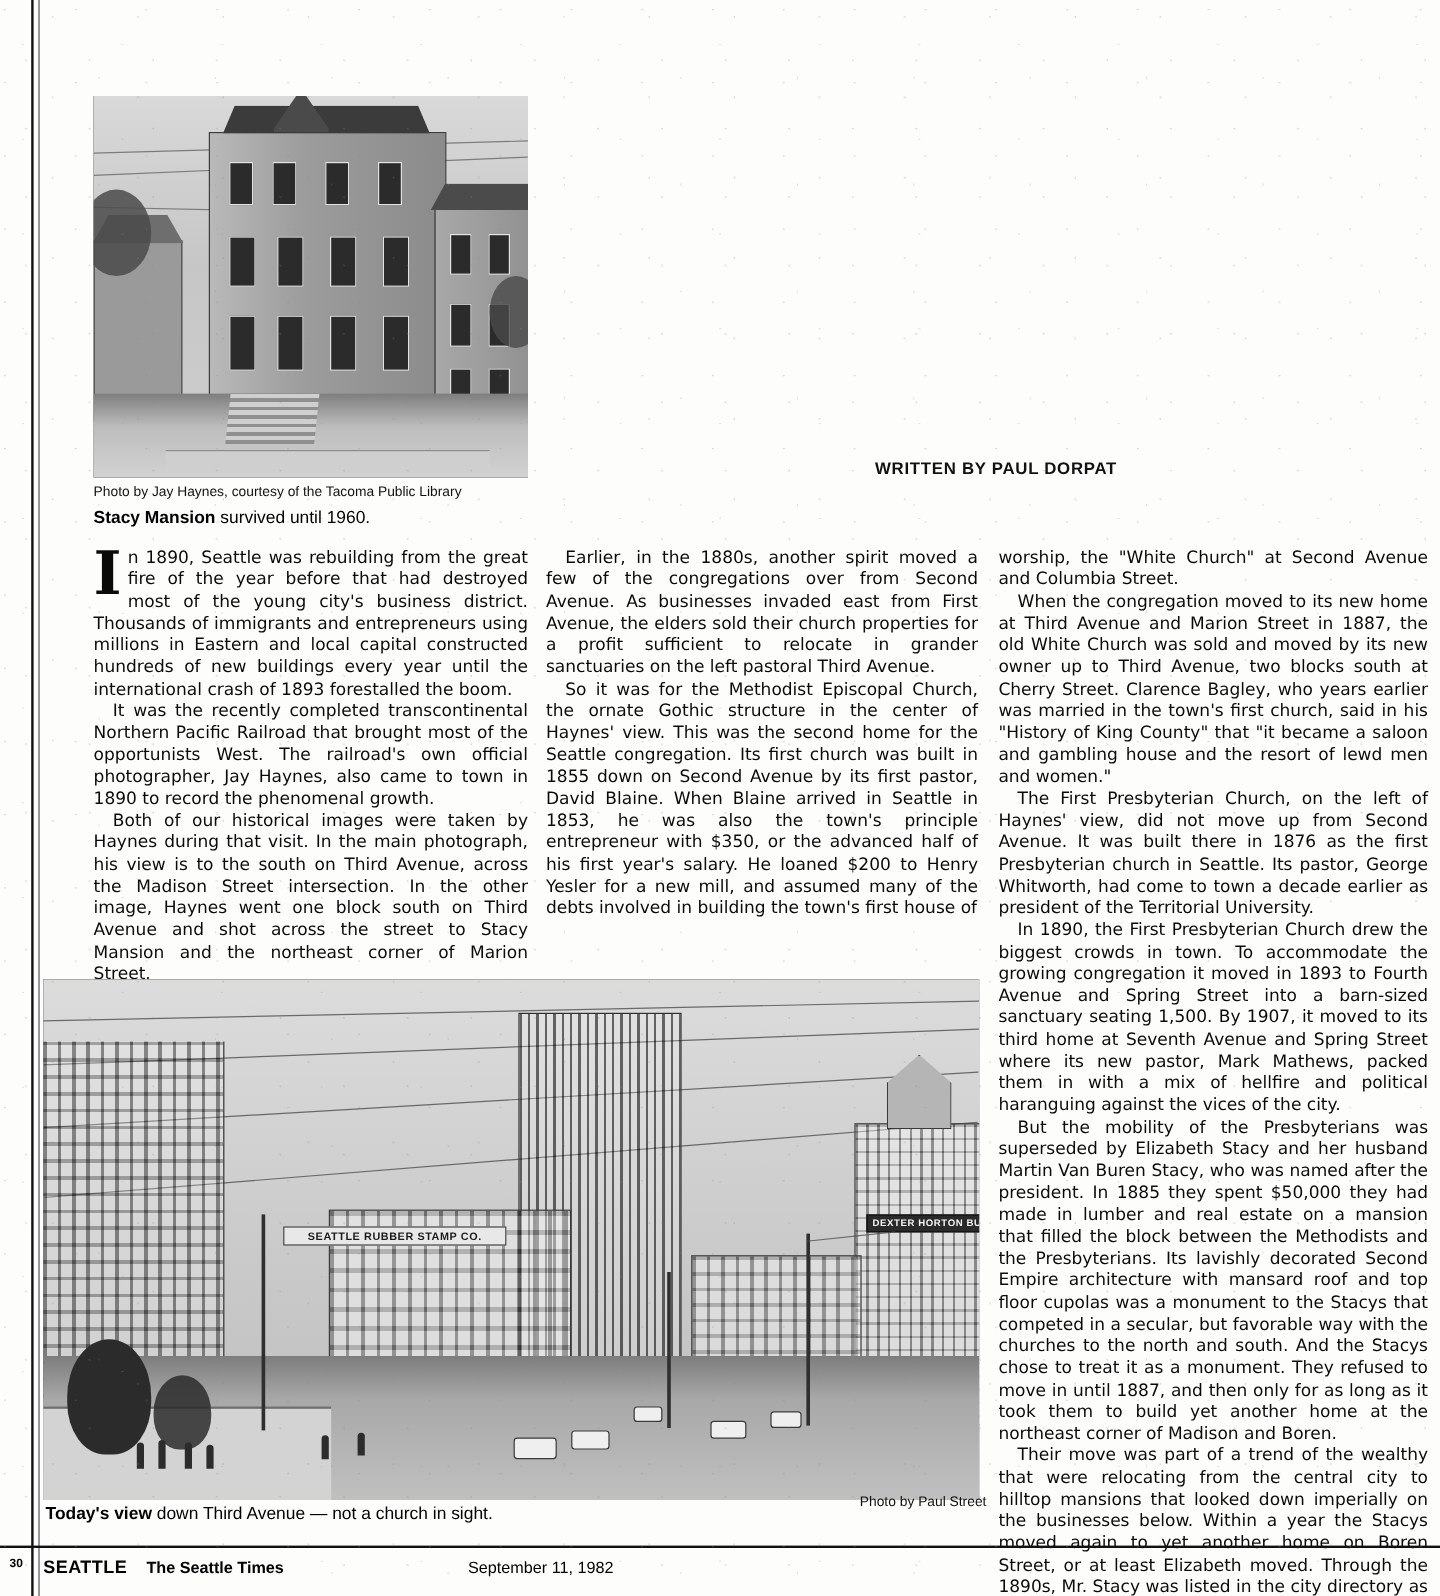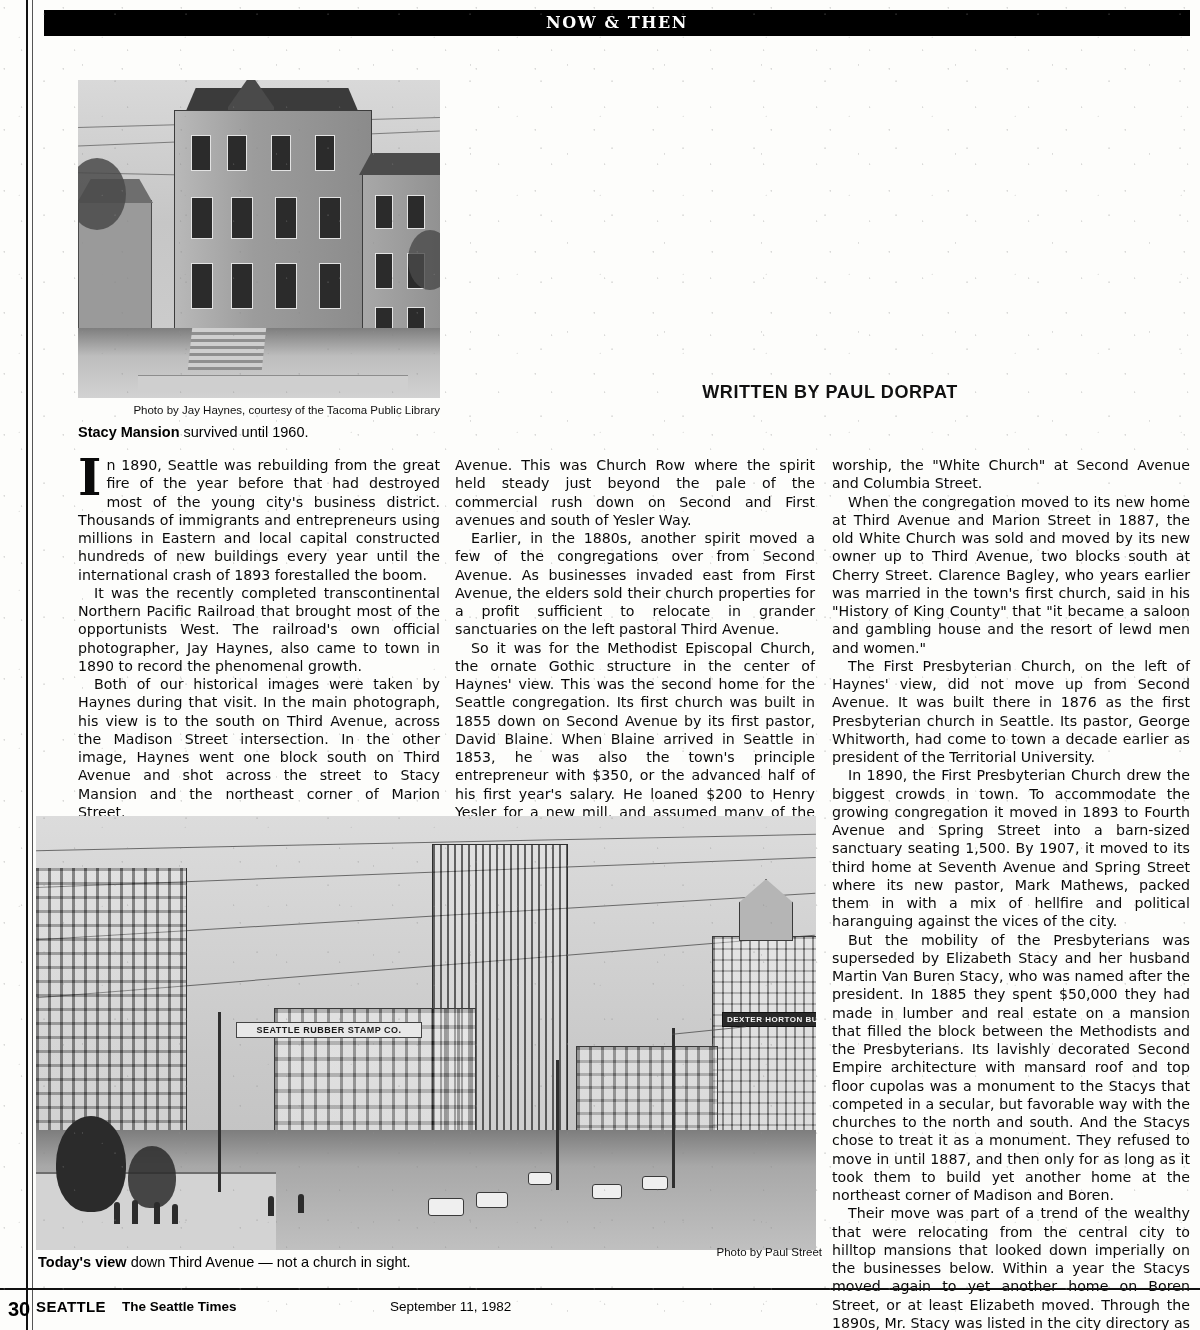--- a/index.html
+++ b/index.html
@@ -78,21 +78,21 @@
     left: 78px; top: 80px;
     width: 362px; height: 318px;
     background: #2e2e2e;
     overflow: hidden;
   }
   .photo-caption-credit {
     position: absolute;
     left: 78px; top: 404px;
     width: 362px;
     font-size: 11.5px;
-    text-align: right;
+    text-align: left;
     color: #111;
   }
   .photo-caption-main {
     position: absolute;
     left: 78px; top: 424px;
     width: 380px;
     font-size: 14.5px;
     color: #000;
   }
   .photo-caption-main b { font-weight: bold; }
@@ -108,21 +108,21 @@
     font-size: 52px;
     line-height: 1.12;
     letter-spacing: -0.5px;
     color: #0b0b0b;
   }
   .byline {
     position: absolute;
     left: 470px; top: 382px;
     width: 720px;
     text-align: center;
-    font-size: 18px;
+    font-size: 14px;
     font-weight: bold;
     letter-spacing: 0.6px;
     color: #111;
   }
 
   
   .col {
     position: absolute;
     font-size: 14.2px;
     line-height: 1.285;
@@ -180,21 +180,21 @@
   }
   .footer {
     position: absolute;
     left: 0; top: 1294px;
     width: 1200px;
     height: 26px;
     font-size: 13px;
   }
   .footer .pg {
     position: absolute; left: 8px; top: 4px;
-    font-weight: bold; font-size: 20px;
+    font-weight: bold; font-size: 10px;
   }
   .footer .pac {
     position: absolute; left: 36px; top: 4px;
     font-weight: bold; font-size: 15px; letter-spacing: .4px;
   }
   .footer .pub {
     position: absolute; left: 122px; top: 5px;
     font-weight: bold; font-size: 13.5px;
   }
   .footer .date {
@@ -356,23 +356,20 @@
   }
 </style>
 </head>
 <body>
 
 <div class="page">
 
   <div class="left-rule"></div>
   <div class="left-rule2"></div>
 
-  <div class="masthead">
-    <div class="masthead-title">NOW &amp; THEN</div>
-  </div>
 
   <div class="photo-top">
     <div class="sky-top"></div>
 
     <div class="t-wire" style="left:0;top:42px;width:362px;transform:rotate(-1.6deg);"></div>
     <div class="t-wire" style="left:0;top:58px;width:362px;transform:rotate(-2.4deg);"></div>
     <div class="t-wire" style="left:0;top:96px;width:362px;transform:rotate(1.2deg);"></div>
 
     <div class="t-house-left"></div>
 
@@ -418,21 +415,20 @@
   <div class="byline">WRITTEN BY PAUL DORPAT</div>
 
   <div class="col" id="col1">
     <p class="first"><span class="dropcap">I</span><span>n 1890, Seattle was rebuilding from the great fire of the year before that had destroyed most of the young city's business district. Thousands of immigrants and entrepreneurs using millions in Eastern and local capital constructed hundreds of new buildings every year until the international crash of 1893 forestalled the boom.</span></p>
     <p>It was the recently completed transcontinental Northern Pacific Railroad that brought most of the opportunists West. The railroad's own official photographer, Jay Haynes, also came to town in 1890 to record the phenomenal growth.</p>
     <p>Both of our historical images were taken by Haynes during that visit. In the main photograph, his view is to the south on Third Avenue, across the Madison Street intersection. In the other image, Haynes went one block south on Third Avenue and shot across the street to Stacy Mansion and the northeast corner of Marion Street.</p>
     <p>Seattle in 1890 was booming, but not Third</p>
   </div>
 
   <div class="col" id="col2">
-    <p class="first">Avenue. This was Church Row where the spirit held steady just beyond the pale of the commercial rush down on Second and First avenues and south of Yesler Way.</p>
     <p>Earlier, in the 1880s, another spirit moved a few of the congregations over from Second Avenue. As businesses invaded east from First Avenue, the elders sold their church properties for a profit sufficient to relocate in grander sanctuaries on the left pastoral Third Avenue.</p>
     <p>So it was for the Methodist Episcopal Church, the ornate Gothic structure in the center of Haynes' view. This was the second home for the Seattle congregation. Its first church was built in 1855 down on Second Avenue by its first pastor, David Blaine. When Blaine arrived in Seattle in 1853, he was also the town's principle entrepreneur with $350, or the advanced half of his first year's salary. He loaned $200 to Henry Yesler for a new mill, and assumed many of the debts involved in building the town's first house of</p>
   </div>
 
   <div class="col" id="col3">
     <p class="first">worship, the "White Church" at Second Avenue and Columbia Street.</p>
     <p>When the congregation moved to its new home at Third Avenue and Marion Street in 1887, the old White Church was sold and moved by its new owner up to Third Avenue, two blocks south at Cherry Street. Clarence Bagley, who years earlier was married in the town's first church, said in his "History of King County" that "it became a saloon and gambling house and the resort of lewd men and women."</p>
     <p>The First Presbyterian Church, on the left of Haynes' view, did not move up from Second Avenue. It was built there in 1876 as the first Presbyterian church in Seattle. Its pastor, George Whitworth, had come to town a decade earlier as president of the Territorial University.</p>
     <p>In 1890, the First Presbyterian Church drew the biggest crowds in town. To accommodate the growing congregation it moved in 1893 to Fourth Avenue and Spring Street into a barn-sized sanctuary seating 1,500. By 1907, it moved to its third home at Seventh Avenue and Spring Street where its new pastor, Mark Mathews, packed them in with a mix of hellfire and political haranguing against the vices of the city.</p>
     <p>But the mobility of the Presbyterians was superseded by Elizabeth Stacy and her husband Martin Van Buren Stacy, who was named after the president. In 1885 they spent $50,000 they had made in lumber and real estate on a mansion that filled the block between the Methodists and the Presbyterians. Its lavishly decorated Second Empire architecture with mansard roof and top floor cupolas was a monument to the Stacys that competed in a secular, but favorable way with the churches to the north and south. And the Stacys chose to treat it as a monument. They refused to move in until 1887, and then only for as long as it took them to build yet another home at the northeast corner of Madison and Boren.</p>

